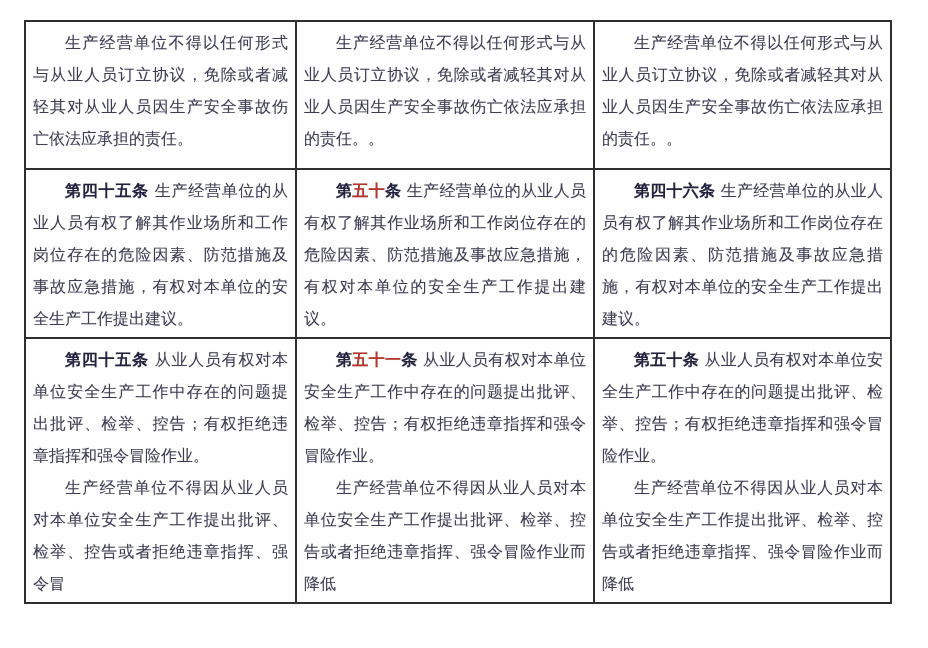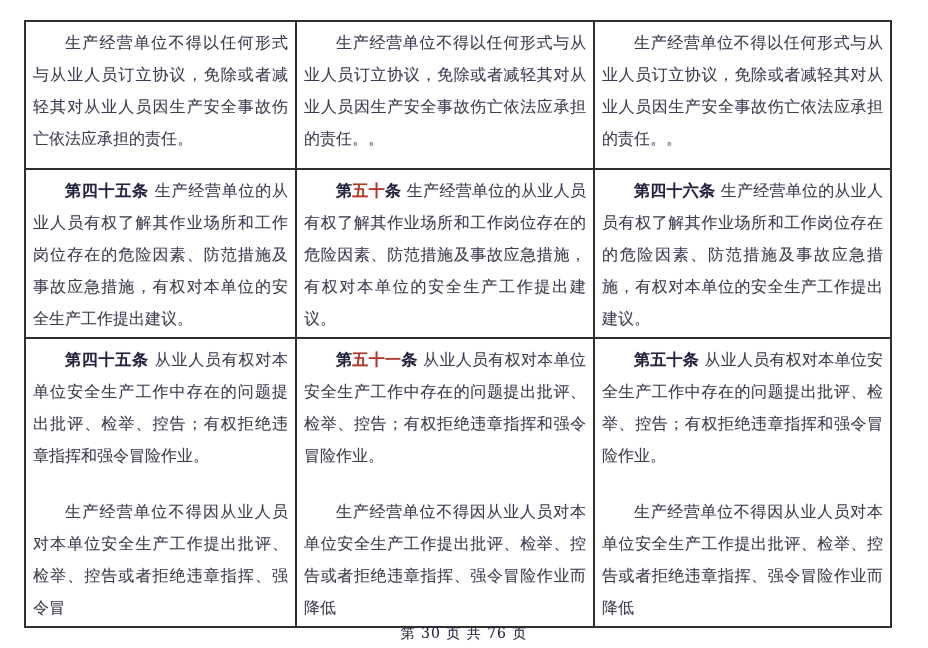--- a/index.html
+++ b/index.html
@@ -34,21 +34,21 @@
     line-height: 32px;
     text-align: justify;
     color: var(--ink, #3d3d52);
     text-shadow: 0 0 1px rgba(110,110,120,0.35);
   }
   td p {
     margin: 0;
     text-indent: 2em;
   }
   td p + p {
-    margin-top: 24px;
+    margin-top: 0;
   }
   .seg-normal { font-weight: normal; }
   .seg-bold {
     font-weight: bold;
     color: var(--ink-bold, #23233f);
   }
   .seg-bold-red {
     font-weight: bold;
     color: var(--red, #b5352a);
   }
@@ -106,14 +106,13 @@
             <p><span class="seg-bold">第</span><span class="seg-bold-red">五十一</span><span class="seg-bold">条</span><span class="seg-normal"> 从业人员有权对本单位安全生产工作中存在的问题提出批评、检举、控告；有权拒绝违章指挥和强令冒险作业。</span></p>
             <p><span class="seg-normal">生产经营单位不得因从业人员对本单位安全生产工作提出批评、检举、控告或者拒绝违章指挥、强令冒险作业而降低</span></p>
           </td>
           <td>
             <p><span class="seg-bold">第五十条</span><span class="seg-normal"> 从业人员有权对本单位安全生产工作中存在的问题提出批评、检举、控告；有权拒绝违章指挥和强令冒险作业。</span></p>
             <p><span class="seg-normal">生产经营单位不得因从业人员对本单位安全生产工作提出批评、检举、控告或者拒绝违章指挥、强令冒险作业而降低</span></p>
           </td>
         </tr>
       </tbody>
   </table>
-  <div class="footer">第 30 页 共 76 页</div>
 </div>
 
 </body></html>

